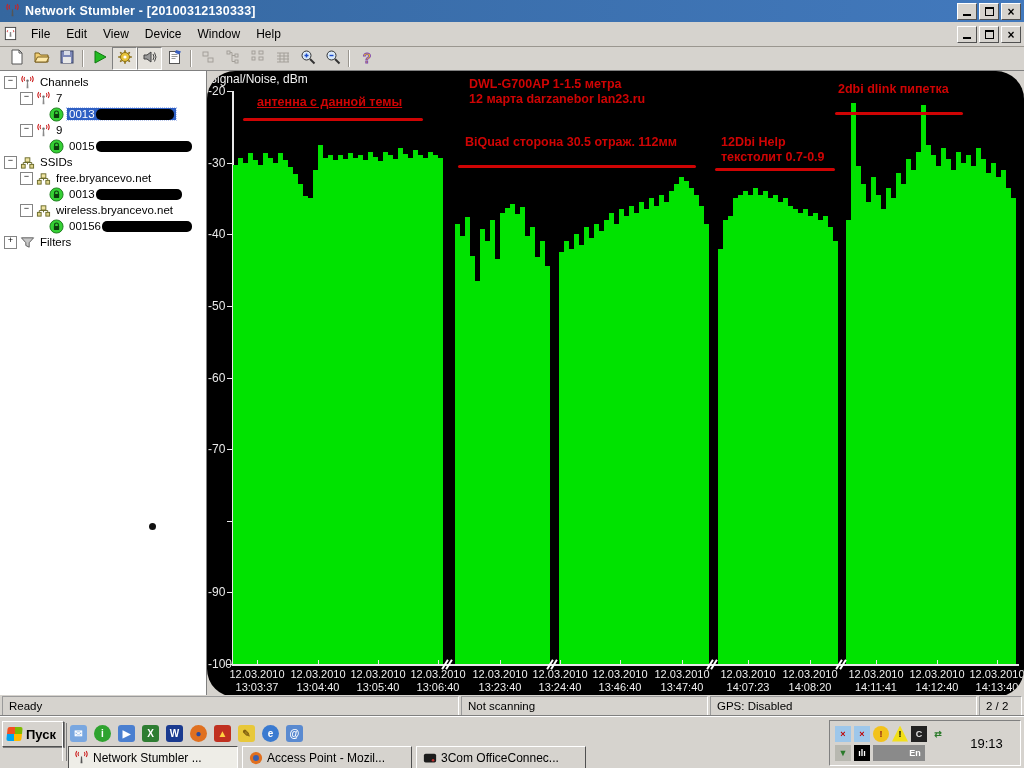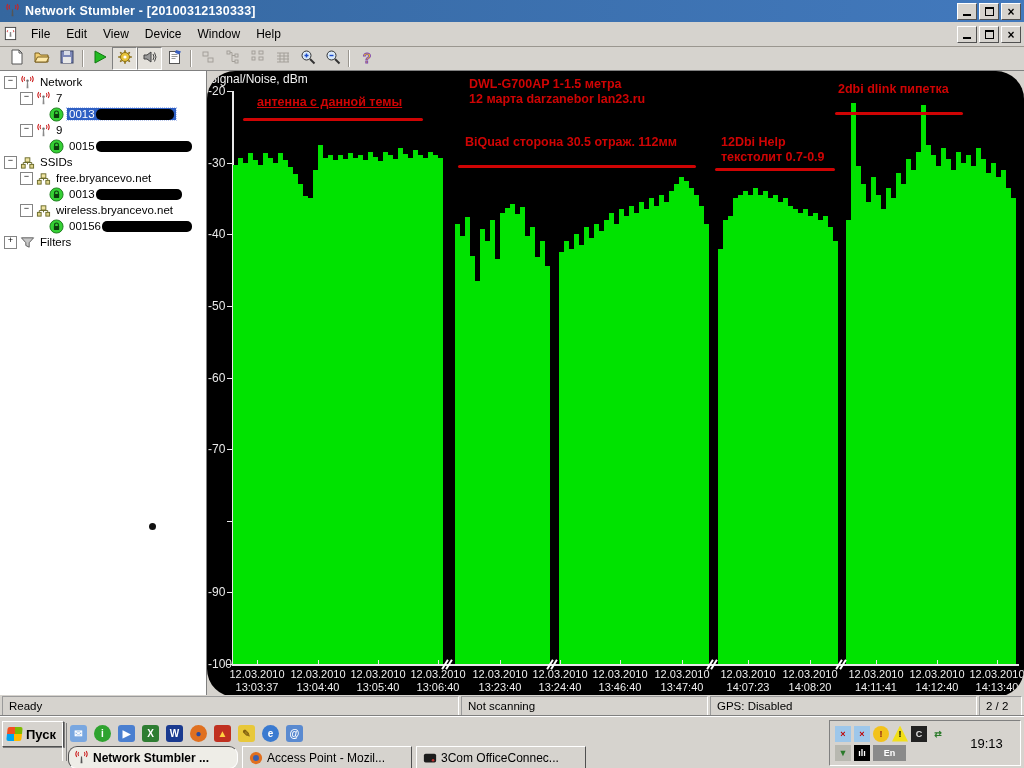--- a/index.html
+++ b/index.html
@@ -65,28 +65,28 @@
   .winlogo{width:15px;height:14px;border-radius:2px;transform:skewX(-6deg);
            background:conic-gradient(#7fba00 0 25%,#ffb900 0 50%,#00a4ef 0 75%,#f25022 0);}
   #ql{position:absolute;left:70px;top:5px;height:22px;display:flex;gap:7px;align-items:center;}
   #wb{position:absolute;left:68px;top:29px;height:21px;display:flex;gap:4px;}
   .grip{position:absolute;width:3px;top:6px;height:38px;border-left:1px solid #fff;border-right:1px solid #808080;left:62px;}
   .qli{width:17px;height:17px;display:flex;align-items:center;justify-content:center;
        font:bold 10px "Liberation Sans",sans-serif;border-radius:3px;}
   .qli.round{border-radius:50%;}
   .wbtn{height:21px;min-width:158px;max-width:158px;display:flex;align-items:center;gap:4px;padding:0 5px;
         background:#d6d3ce;border:1px solid;border-color:#fff #505050 #505050 #fff;font-size:12px;overflow:hidden;white-space:nowrap;}
-  .wbtn.active{background:#eeede7;border-color:#505050 #fff #fff #505050;font-weight:bold;border-radius:9px;}
+  .wbtn.active{background:#eeede7;border-color:#505050 #fff #fff #505050;font-weight:normal;}
   .wbtn .w-ico{width:15px;height:15px;flex:none;display:flex;align-items:center;justify-content:center;}
   #tray{position:absolute;right:3px;top:3px;width:190px;height:44px;border:1px solid;border-color:#808080 #fff #fff #808080;
         display:flex;align-items:center;}
   #tray-icons{width:118px;display:flex;flex-wrap:wrap;gap:3px;padding-left:5px;}
   .tri-ico{width:16px;height:16px;display:flex;align-items:center;justify-content:center;
            font:bold 9px "Liberation Sans",sans-serif;}
-  .tri-ico.wide{width:33px;}
+  .tri-ico.wide{width:20px;padding-left:32px;}
   #clock{flex:1;text-align:center;font-size:13px;color:#000;}
 </style>
 </head>
 <body>
 
 <div id="desktop">
   <div id="app">
 
     <div id="titlebar">
       <span id="app-icon"><svg viewBox="0 0 16 16" width="15" height="15">
@@ -243,21 +243,21 @@
     <div id="main">
       <div id="tree">
         <div id="stray-dot"></div>
       <div class="tree-row" style="padding-left: 4px;">
             <div class="exp">−</div>
             <span class="t-ico"><svg viewBox="0 0 16 16" width="15" height="15">
                 <path d="M7 14h2L8.6 7H7.4z" fill="#8a8a8a"></path>
                 <circle cx="8" cy="6" r="1.3" fill="#6a6a6a"></circle>
                 <path d="M5 2.2Q3.4 4.2 5 6.2M3 1Q.8 4.2 3 7.4M11 2.2Q12.6 4.2 11 6.2M13 1Q15.2 4.2 13 7.4" stroke="#cc2222" stroke-width="1.1" fill="none"></path>
               </svg></span>
-            <div class="t-label">Network</div>
+            <div class="t-label">Channels</div>
           </div>
           <div class="tree-row" style="padding-left: 20px;">
             <div class="exp">−</div>
             <span class="t-ico"><svg viewBox="0 0 16 16" width="15" height="15">
                 <path d="M7 14h2L8.6 7H7.4z" fill="#8a8a8a"></path>
                 <circle cx="8" cy="6" r="1.3" fill="#6a6a6a"></circle>
                 <path d="M5 2.2Q3.4 4.2 5 6.2M3 1Q.8 4.2 3 7.4M11 2.2Q12.6 4.2 11 6.2M13 1Q15.2 4.2 13 7.4" stroke="#cc2222" stroke-width="1.1" fill="none"></path>
               </svg></span>
             <div class="t-label">7</div>
           </div>

